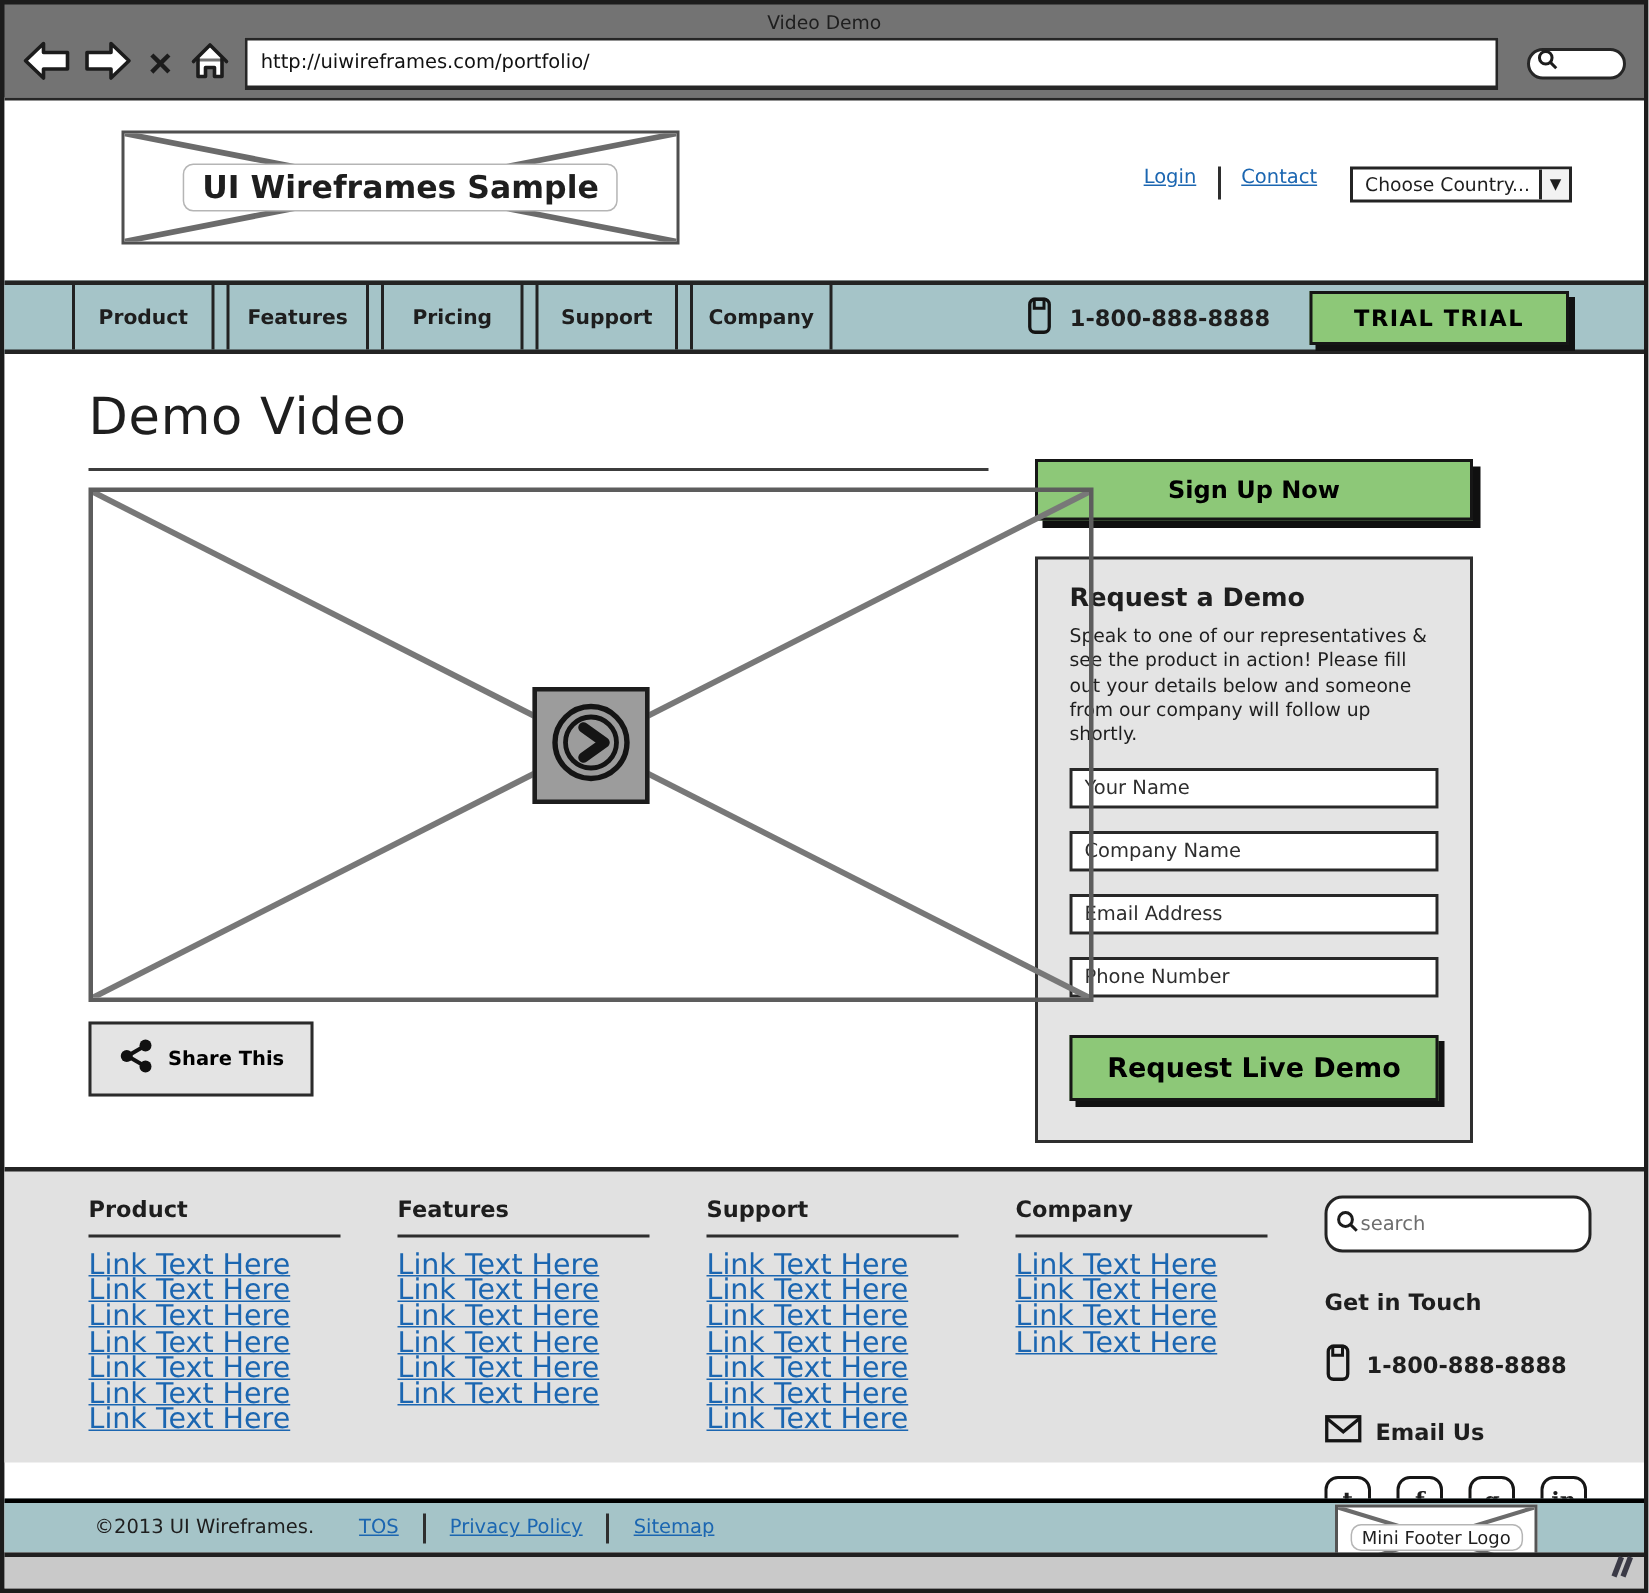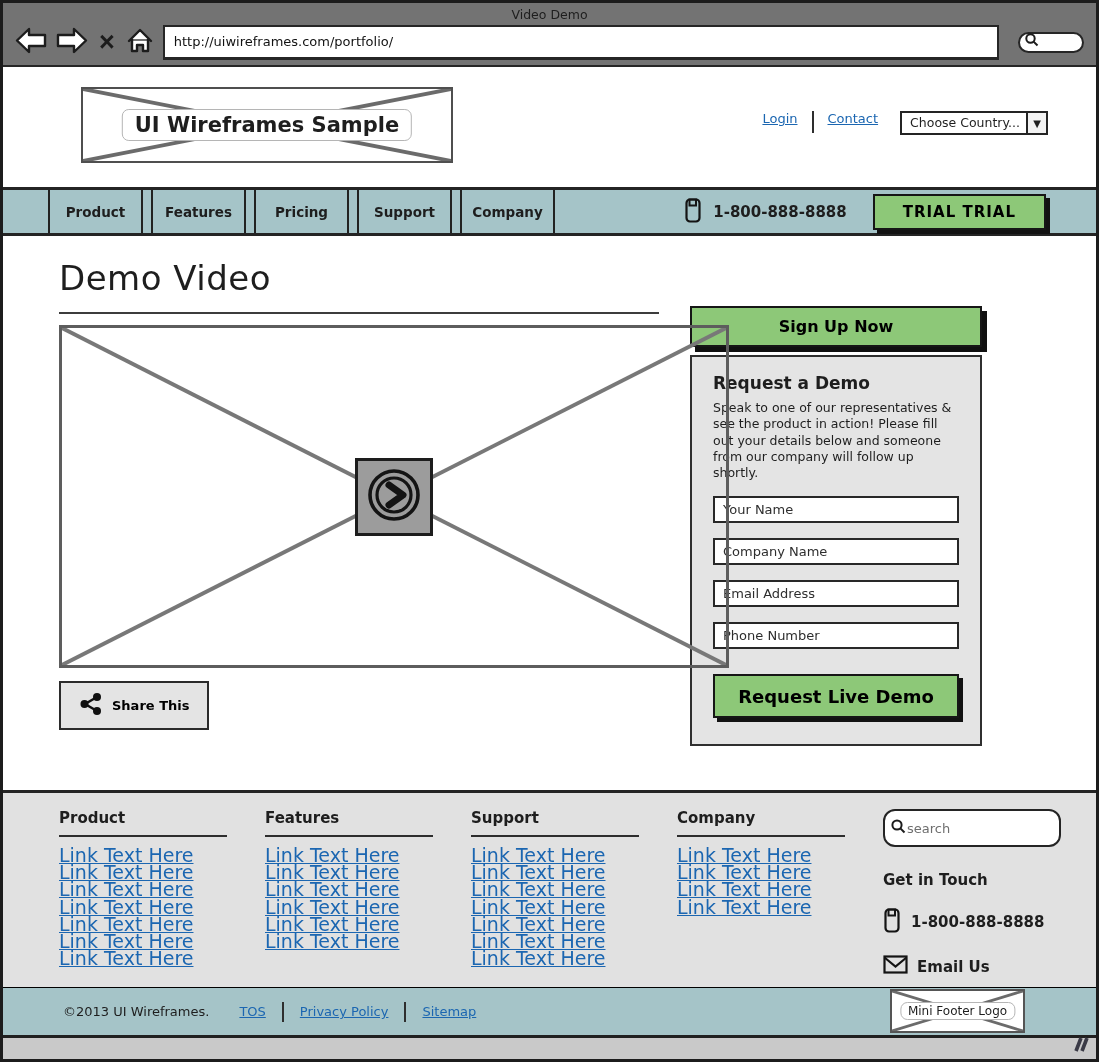--- a/index.html
+++ b/index.html
@@ -42,21 +42,21 @@
   
   .main { flex:1; display:flex; gap:31px; padding:22px 50px 0 56px; }
   .content-left { width:600px; }
   .page-title { font-size:34px; font-weight:normal; letter-spacing:0.5px; padding-bottom:14px; border-bottom:2px solid #3c3c3c; }
   .video-box { position:relative; width:670px; height:343px; border:3px solid #5d5d5d; margin-top:11px; cursor:pointer; }
   .play-btn { position:absolute; left:50%; top:50%; transform:translate(-50%,-50%); width:78px; height:78px; background:#9c9c9c; border:3px solid #1d1d1d; display:flex; align-items:center; justify-content:center; cursor:pointer; }
   .share-btn { margin-top:13px; display:inline-flex; align-items:center; gap:9px; background:#e4e4e4; border:2px solid #2b2b2b; padding:9px 18px; font-size:13px; font-weight:bold; cursor:pointer; font-family:"DejaVu Sans",sans-serif; }
 
   .content-right { width:292px; display:flex; flex-direction:column; margin-top:48px; }
   .btn-signup { width:100%; height:41px; font-size:16px; box-shadow:5px 5px 0 #101010; }
-  .demo-panel { margin-top:8px; background:#e4e4e4; border:2px solid #2f2f2f; padding:16px 21px 26px 21px; }
+  .demo-panel { margin-top:24px; background:#e4e4e4; border:2px solid #2f2f2f; padding:16px 21px 26px 21px; }
   .panel-title { font-size:17px; font-weight:bold; margin-bottom:7px; }
   .panel-desc { font-size:12.5px; line-height:1.3; }
   .demo-input { display:block; width:100%; height:27px; border:2px solid #282828; background:#fff; margin-top:15px; font-family:"DejaVu Sans",sans-serif; font-size:13px; padding:0 8px; outline:none; }
   .demo-input::placeholder { color:#2e2e2e; opacity:1; }
   .btn-request { margin-top:25px; width:100%; height:44px; font-size:18px; }
 
   
   .footer { background:#e1e1e1; border-top:3px solid #242424; display:flex; padding:16px 48px 18px 56px; height:197px; }
   .f-col { width:206px; }
   .f-col-title { font-size:15px; font-weight:bold; padding-bottom:8px; border-bottom:2px solid #2d2d2d; width:168px; margin-bottom:10px; }
@@ -64,21 +64,21 @@
   .footer-right { width:180px; }
   .footer-search { display:flex; align-items:center; width:178px; height:38px; background:#fff; border:2px solid #242424; border-radius:12px; padding-left:5px; }
   .footer-search input { border:none; outline:none; width:140px; font-family:"DejaVu Sans",sans-serif; font-size:13px; background:transparent; }
   .footer-search input::placeholder { color:#6e6e6e; opacity:1; }
   .git-title { font-size:15px; font-weight:bold; margin-top:24px; }
   .git-row { display:flex; align-items:center; gap:9px; margin-top:17px; font-size:15px; font-weight:bold; }
   .social-row { display:flex; gap:17px; margin-top:18px; }
   .social-icon { width:31px; height:31px; border:2.5px solid #161616; border-radius:9px; display:flex; align-items:center; justify-content:center; font-size:15px; font-weight:bold; font-family:"DejaVu Serif",serif; cursor:pointer; }
 
   
-  .bottombar { position:relative; background:#a5c4c8; border-top:1px solid #000000; height:48px; display:flex; align-items:center; padding-left:60px; gap:18px; }
+  .bottombar { position:relative; background:#a5c4c8; border-top:3px solid #000000; height:36px; display:flex; align-items:center; padding-left:60px; gap:18px;margin-top:24px; }
   .copyright { font-size:13px; }
   .bottom-links { display:flex; align-items:center; gap:16px; margin-left:12px; }
   .b-sep { width:2px; height:20px; background:#2e2e2e; }
   .mini-logo { position:absolute; right:71px; top:1px; width:135px; height:44px; background:#fff; border:2px solid #555; }
   .mini-logo-label { position:absolute; left:50%; top:50%; transform:translate(-50%,-50%); background:#fff; border:1px solid #b5b5b5; border-radius:7px; padding:1px 7px; font-size:12px; white-space:nowrap; }
   .statusbar { height:24px; background:#c9c9c9; border-top:3px solid #202020; position:relative; }
   .grip { position:absolute; right:6px; bottom:3px; cursor:nwse-resize; }
 </style>
 </head>
 <body>

